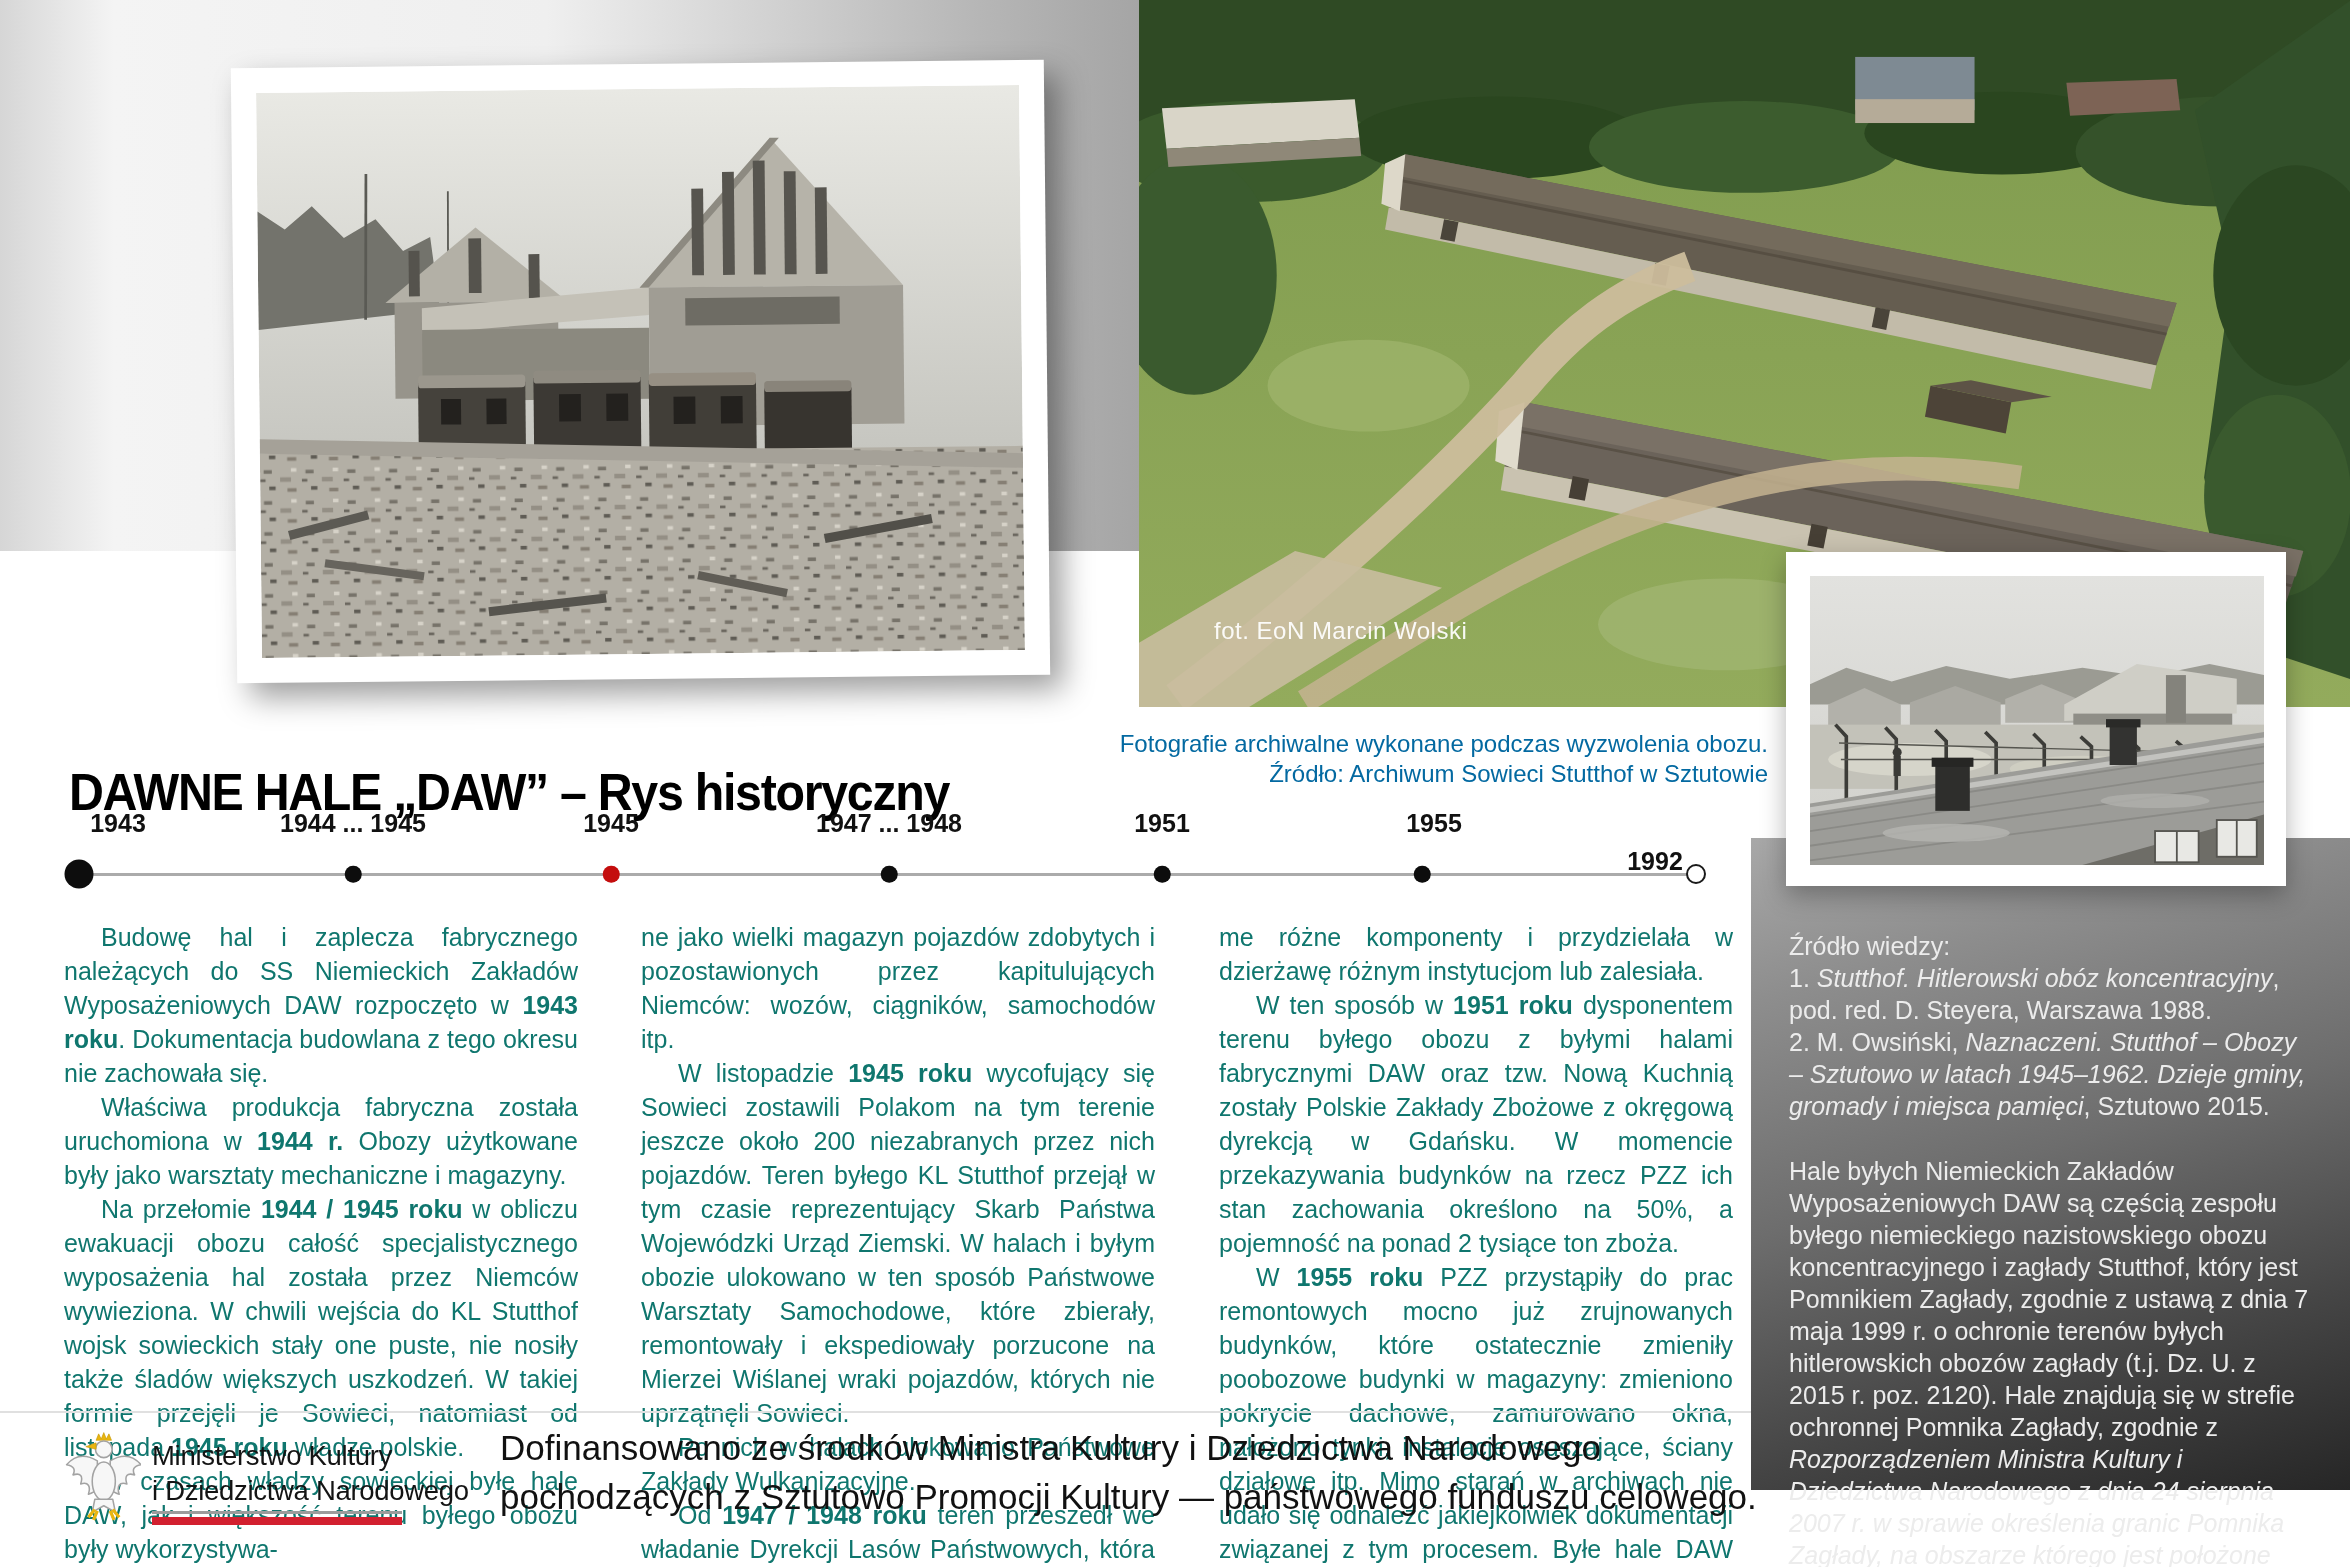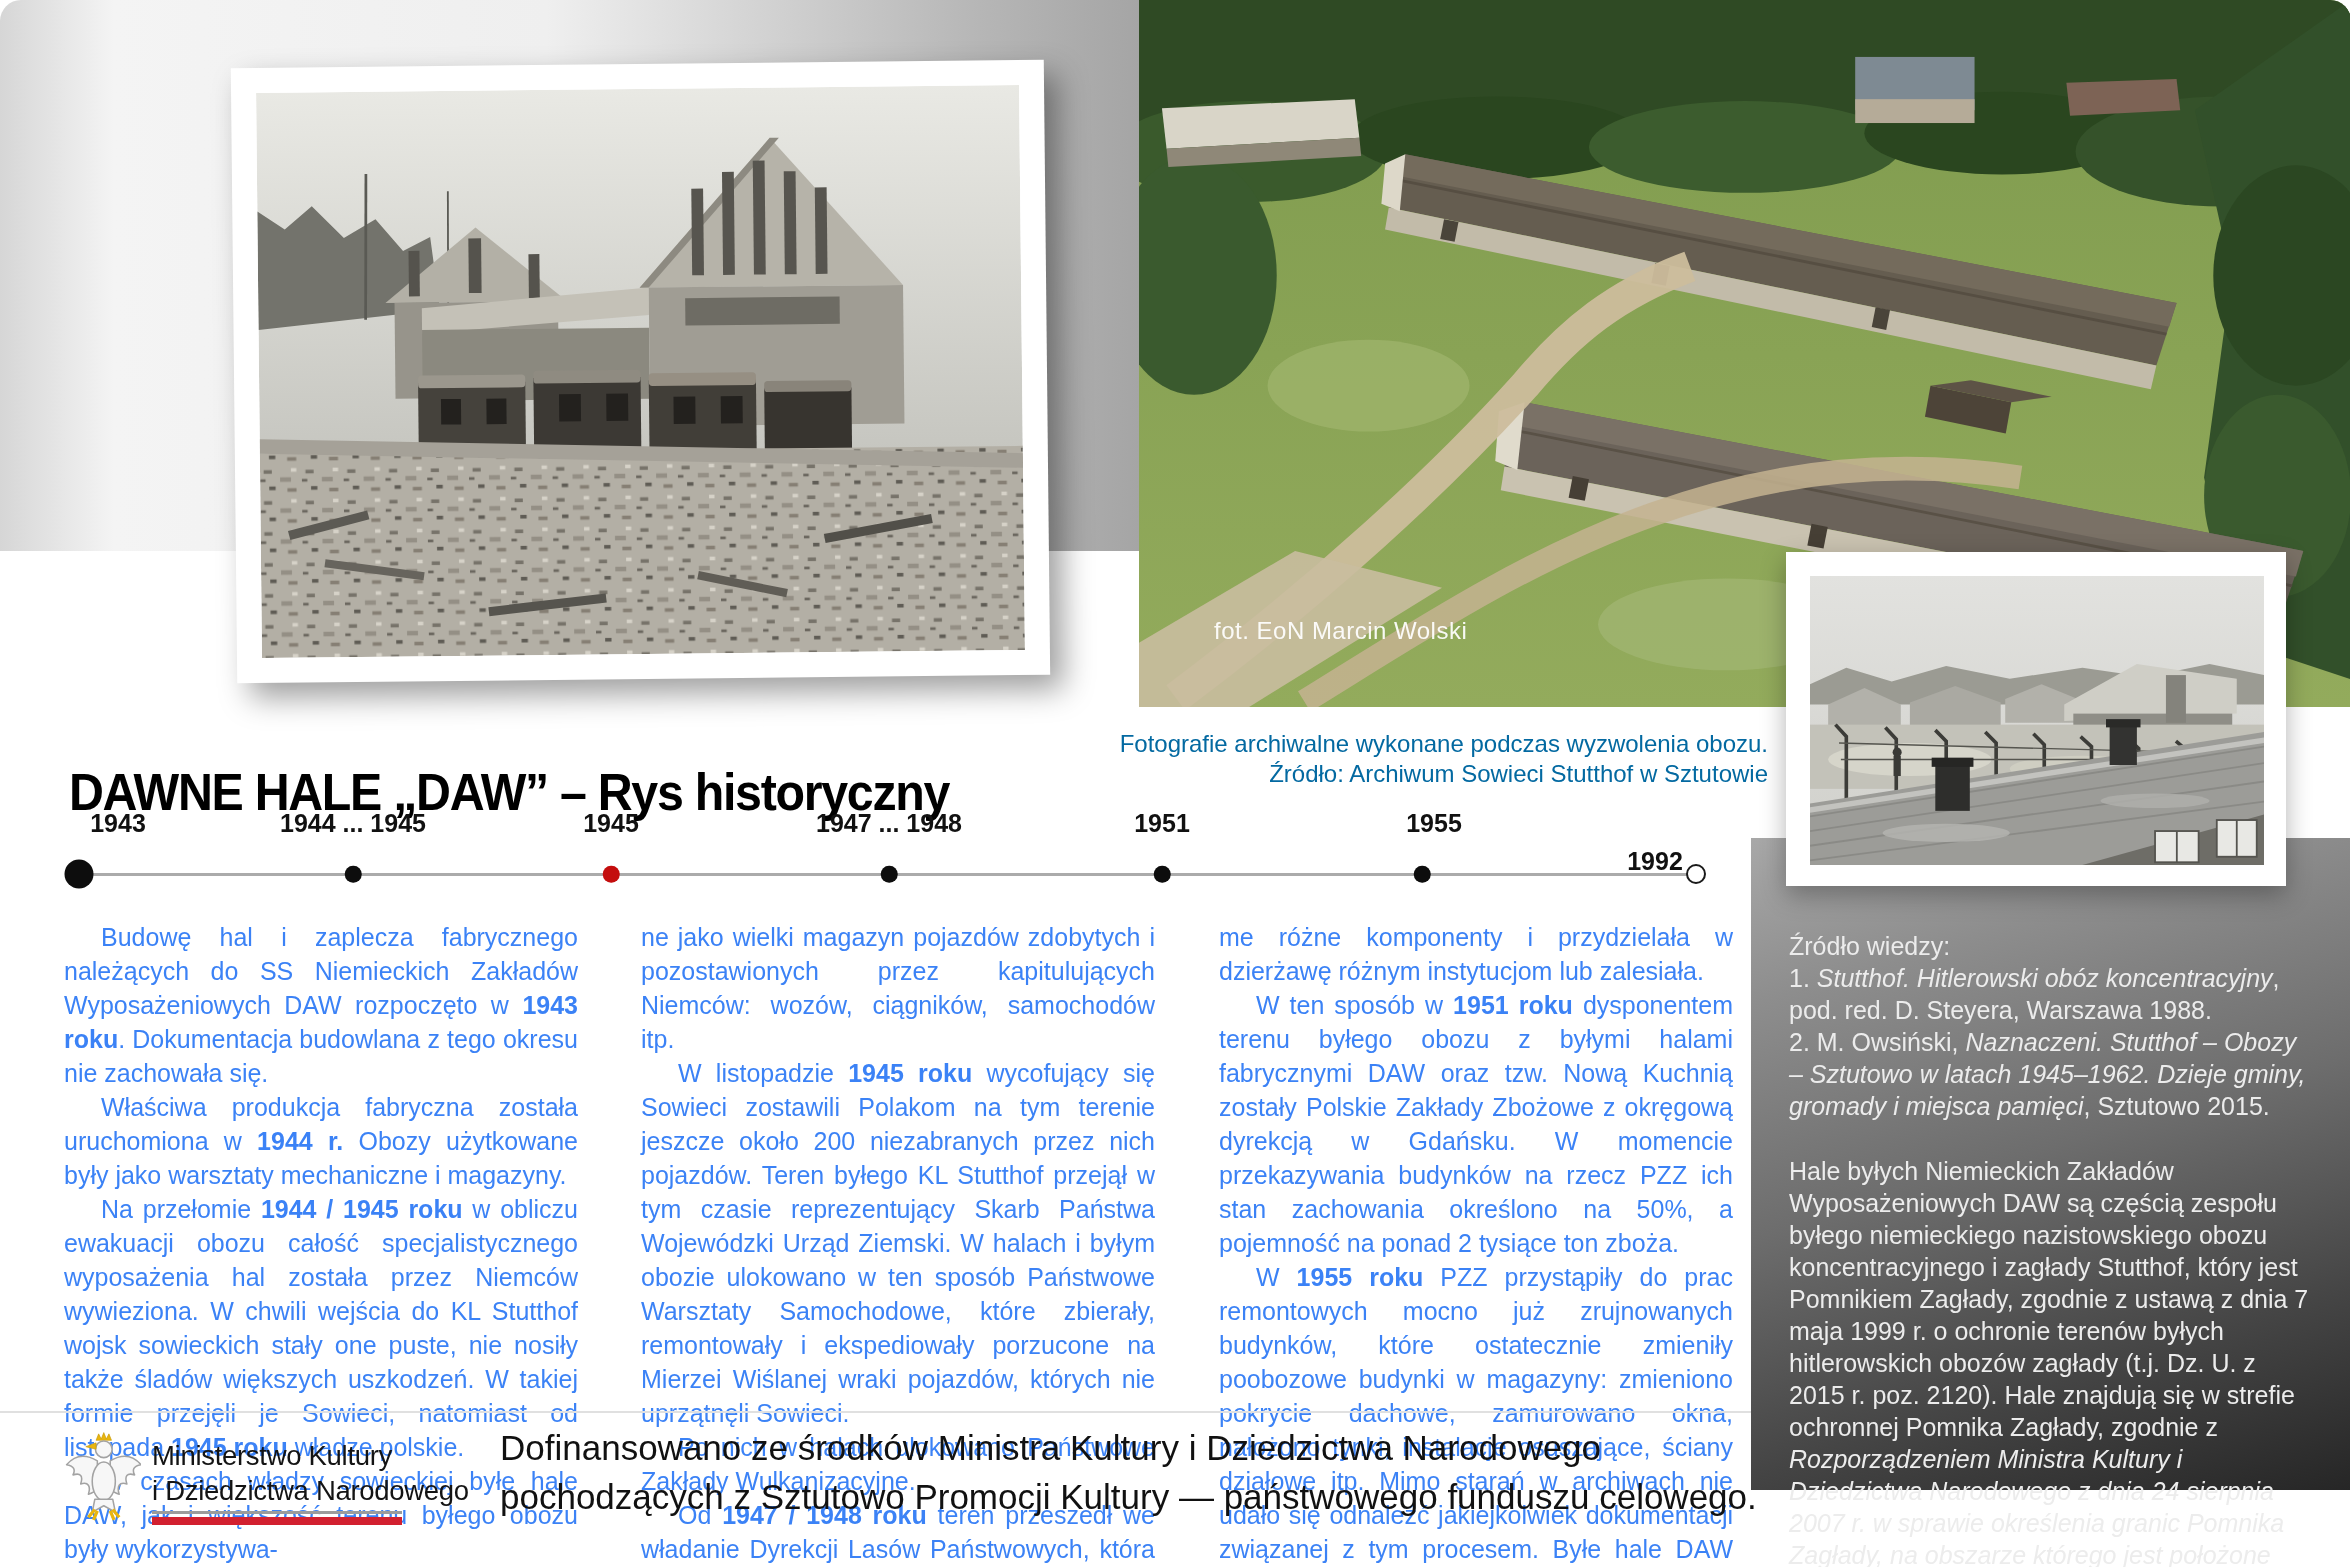--- a/index.html
+++ b/index.html
@@ -1,17 +1,17 @@
 <!DOCTYPE html>
 <html style="font-size:14.7px"><head>
 <meta charset="utf-8">
 <style>
   html,body{margin:0;padding:0;background:#ffffff;}
   .canvas{position:relative;width:2351px;height:1568px;background:#ffffff;overflow:hidden;
-          font-family:"Liberation Sans", sans-serif;color:#1a1a1a;border-radius:21px;}
+          font-family:"Liberation Sans", sans-serif;color:#1a1a1a;}
   .abs{position:absolute;}
 
   
   .bg-grad{left:0;top:0;width:1139px;height:551px;
            background:linear-gradient(90deg,#d6d6d6 0%,#f4f4f4 10%,#efefef 48%,#b6b6b6 86%,#a5a5a5 100%);}
 
   
   .photo-large{left:234px;top:64px;width:813px;height:615px;background:#ffffff;
                padding:25px;box-sizing:border-box;transform:rotate(-0.6deg);
                box-shadow:13px 14.7px 31px rgba(0,0,0,.38);}
@@ -40,21 +40,21 @@
   .tl-dot{position:absolute;border-radius:50%;background:#0d0d0d;transform:translate(-50%,-50%);top:874px;}
   .tl-dot.start{width:29px;height:29px;}
   .tl-dot.normal{width:16.5px;height:16.5px;}
   .tl-dot.highlight{width:16.5px;height:16.5px;background:#c40d0d;}
   .tl-dot.end{width:20px;height:20px;background:#ffffff;border:2.8px solid #1a1a1a;box-sizing:border-box;}
   .tl-label{position:absolute;top:838px;transform:translate(-50%,-100%);font-size:25px;font-weight:bold;
             color:#111;white-space:nowrap;}
 
   
   .col{position:absolute;top:920px;width:514px;font-size:25px;line-height:34px;
-       text-align:justify;color:#3b82f6;}
+       text-align:justify;color:#0f766e;}
   .col p{margin:0;text-indent:37px;}
   .col p.no-indent{text-indent:0;}
   .col-0{left:64px;} .col-1{left:641px;} .col-2{left:1219px;}
 
   
   .source-panel{left:1751px;top:838px;width:600px;height:652px;box-sizing:border-box;
                 padding:92px 35px 0 38px;z-index:3;
                 background:linear-gradient(163deg,#a8a8a8 0%,#8d8d8d 20%,#6d6d6d 48%,#454545 76%,#262626 100%);}
   .source-panel .txt{font-size:25px;line-height:32px;color:#ececec;}
   .source-panel .txt p{margin:0;}

